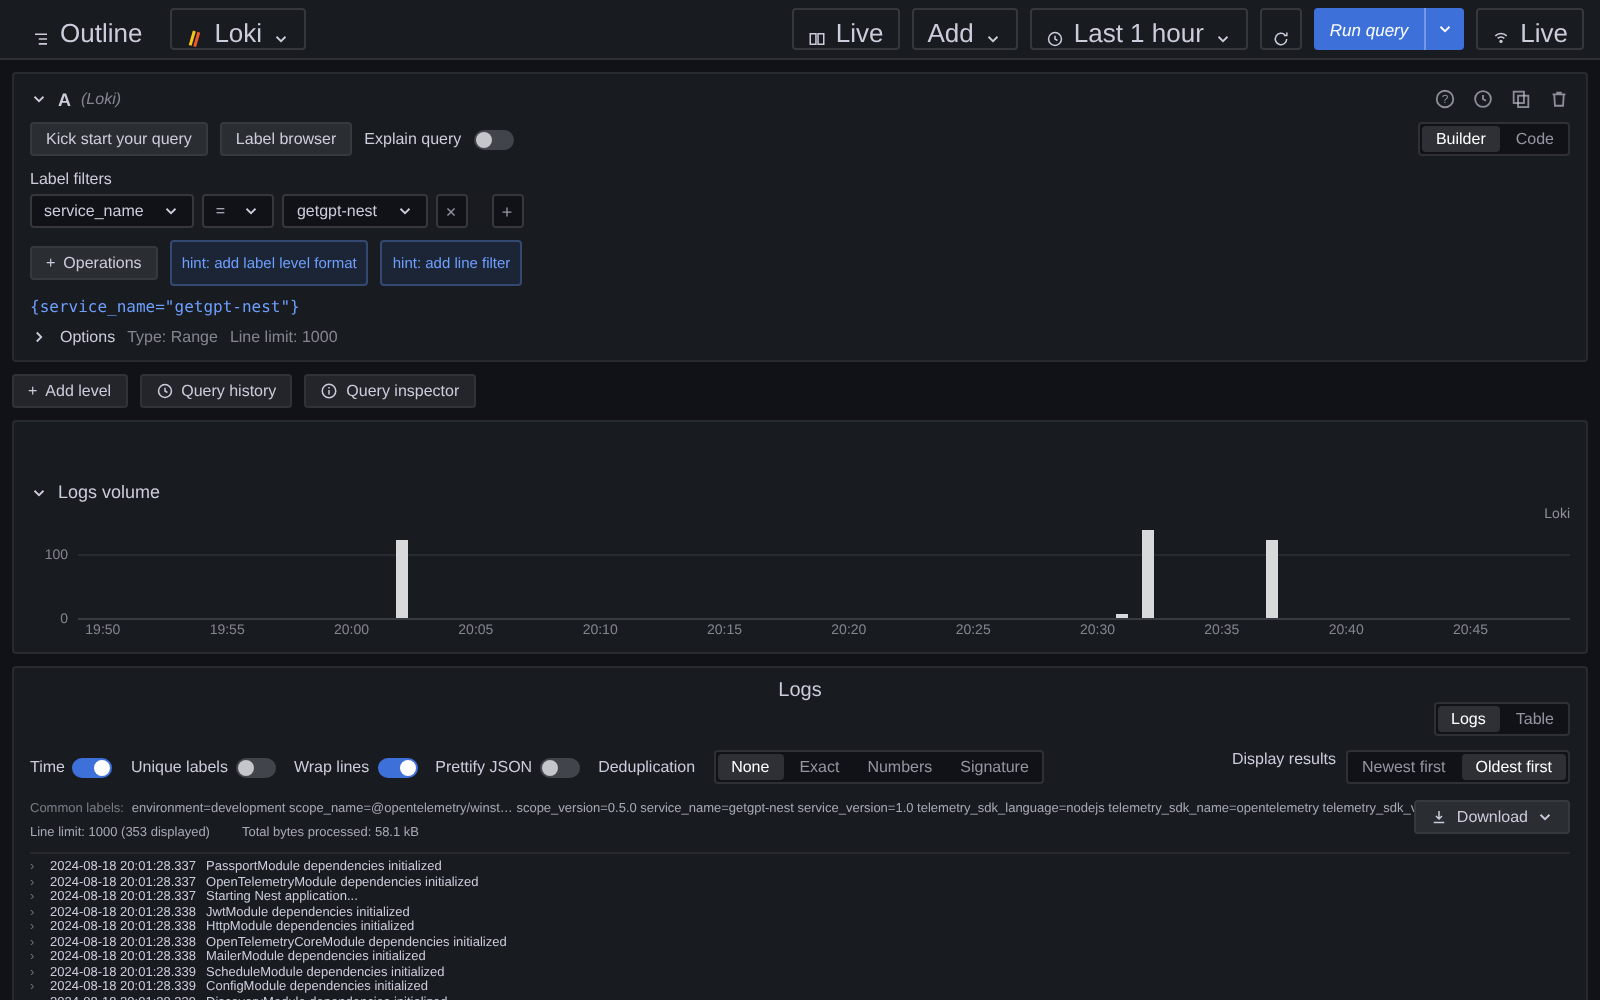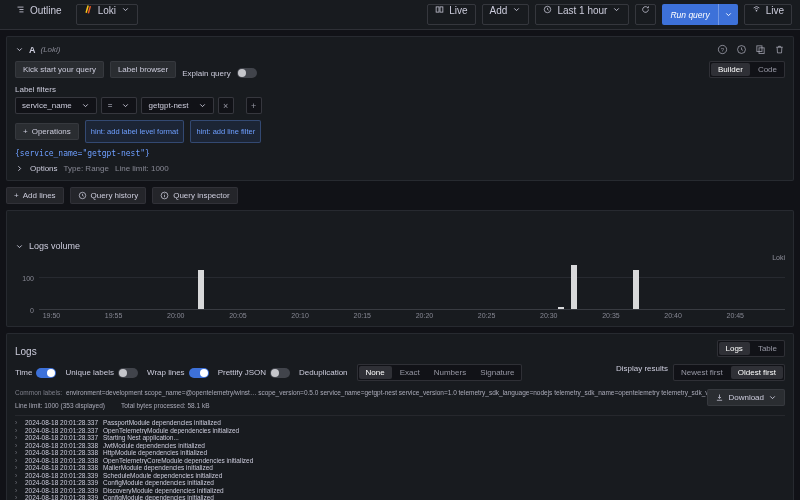--- a/index.html
+++ b/index.html
@@ -4,37 +4,37 @@
 <style>
   *{box-sizing:border-box;margin:0;padding:0;font-family:"Liberation Sans",sans-serif;}
   html,body{width:800px;height:500px;overflow:hidden;}
   body{background:#111217;color:#ccccdc;font-size:9px;}
   button{cursor:pointer;font-family:inherit;}
   .ic{width:9px;height:9px;flex:none;display:block;}
   .ic12{width:11px;height:11px;}
   .muted{color:rgba(204,204,220,.6);}
   
   .topbar{height:30px;display:flex;align-items:center;gap:6px;padding:0 8px;background:#181b1f;border-bottom:1px solid rgba(204,204,220,.12);}
-  .tb-btn{height:21px;display:inline-flex;align-items:flex-start;gap:5px;padding:0 7px;background:transparent;border:1px solid rgba(204,204,220,.16);border-radius:2px;color:#ccccdc;font-size:10px;}
+  .tb-btn{height:21px;display:inline-flex;align-items:flex-end;gap:5px;padding:0 7px;background:transparent;border:1px solid rgba(204,204,220,.16);border-radius:2px;color:#ccccdc;font-size:13px;}
   .tb-right{margin-left:auto;display:flex;align-items:center;gap:6px;}
   .iconbtn{width:21px;justify-content:center;padding:0;}
   .run-split{display:inline-flex;height:21px;border-radius:2px;overflow:hidden;}
   .run-main{background:#3d71d9;color:#fff;border:none;font-size:8.5px;padding:0 8px;display:flex;align-items:center;gap:4px;font-style:italic;}
   .run-caret{background:#3d71d9;color:#fff;border:none;border-left:1px solid rgba(255,255,255,.28);padding:0 5px;display:flex;align-items:center;}
   
   .content{padding:6px;}
   .panel{background:#181b1f;border:1px solid rgba(204,204,220,.09);border-radius:2px;margin-bottom:6px;}
   
   .qp{padding:5px 8px 7px;}
   .qp-header{display:flex;align-items:center;gap:5px;height:15px;}
   .ref-id{font-size:9px;font-weight:700;}
   .ds-hint{font-size:8px;font-style:italic;color:rgba(204,204,220,.6);}
   .qp-icons{margin-left:auto;display:flex;gap:8px;}
   .icon-btn{background:none;border:none;color:rgba(204,204,220,.65);display:flex;align-items:center;padding:0;}
-  .qp-toolbar{display:flex;align-items:flex-end;gap:6px;margin-top:4px;}
+  .qp-toolbar{display:flex;align-items:center;gap:6px;margin-top:4px;}
   .btn-sec{height:17px;display:inline-flex;align-items:center;gap:4px;padding:0 7px;background:rgba(204,204,220,.1);border:1px solid rgba(204,204,220,.08);border-radius:2px;color:#ccccdc;font-size:8px;white-space:nowrap;}
   .ctl-label{font-size:8px;color:#ccccdc;white-space:nowrap;}
   .toggle{width:20px;height:10px;border-radius:6px;background:#41444b;border:none;position:relative;flex:none;}
   .toggle::after{content:"";position:absolute;top:1px;left:1px;width:8px;height:8px;border-radius:50%;background:#c5c6cb;}
   .toggle.on{background:#3d71d9;}
   .toggle.on::after{left:11px;background:#fff;}
   .seg{display:inline-flex;align-items:stretch;background:#111217;border:1px solid rgba(204,204,220,.16);border-radius:2px;height:17px;}
   .seg .opt{border:none;background:transparent;color:rgba(204,204,220,.7);font-size:8px;padding:0 7px;display:flex;align-items:center;border-radius:2px;margin:1px 0;white-space:nowrap;}
   .seg .opt.sel{background:rgba(204,204,220,.16);color:#fff;margin:1px;}
   .ml-auto{margin-left:auto;}
@@ -55,21 +55,21 @@
   .chart-body{display:flex;}
   .y-col{width:24px;position:relative;height:48px;}
   .y-label{position:absolute;right:5px;font-size:7px;color:rgba(204,204,220,.6);transform:translateY(50%);}
   .plot{flex:1;position:relative;height:48px;border-bottom:1px solid rgba(204,204,220,.18);}
   .gridline{position:absolute;left:0;right:0;height:1px;background:rgba(204,204,220,.09);}
   .bar{position:absolute;bottom:0;width:6px;transform:translateX(-50%);}
   .x-axis{position:relative;height:11px;margin-left:24px;}
   .x-tick{position:absolute;top:2px;font-size:7px;color:rgba(204,204,220,.6);transform:translateX(-50%);}
   
   .lp{padding:6px 8px 0;margin-bottom:0;}
-  .lp-header{display:flex;align-items:flex-end;}
+  .lp-header{display:flex;align-items:center;flex-direction:column;}
   .lp-title{font-size:10px;font-weight:500;}
   .controls{display:flex;align-items:center;gap:9px;margin-top:7px;}
   .ctl{display:flex;align-items:center;gap:4px;}
   .controls-right{margin-left:auto;display:flex;gap:5px;}
   .meta{display:flex;margin-top:8px;align-items:flex-start;}
   .meta-left{flex:1;min-width:0;}
   .mono{font-family:"DejaVu Sans Mono",monospace;}
   .common-row{font-size:6.5px;white-space:nowrap;overflow:hidden;color:rgba(204,204,220,.8);}
   .common-row .lbl{color:rgba(204,204,220,.55);}
   .limit-row{font-size:6.5px;margin-top:5px;color:rgba(204,204,220,.8);display:flex;gap:16px;}
@@ -242,21 +242,21 @@
         </svg>
       <span class="options-title">Options</span>
       <span class="muted">Type: Range</span>
       <span class="muted">Line limit: 1000</span>
     </div>
   </section>
 
   <div class="actions-row">
     <button class="btn-sec">
       <span>+</span>
-      <span>Add lines</span>
+      <span>Add level</span>
     </button>
     <button class="btn-sec">
       <svg class="ic" viewBox="0 0 12 12">
           <circle cx="6" cy="6" r="4.3" fill="none" stroke="currentColor"></circle>
           <path d="M6 3.8V6l1.6 1" fill="none" stroke="currentColor"></path>
         </svg>
       <span>Query history</span>
     </button>
     <button class="btn-sec">
       <svg class="ic" viewBox="0 0 12 12">

